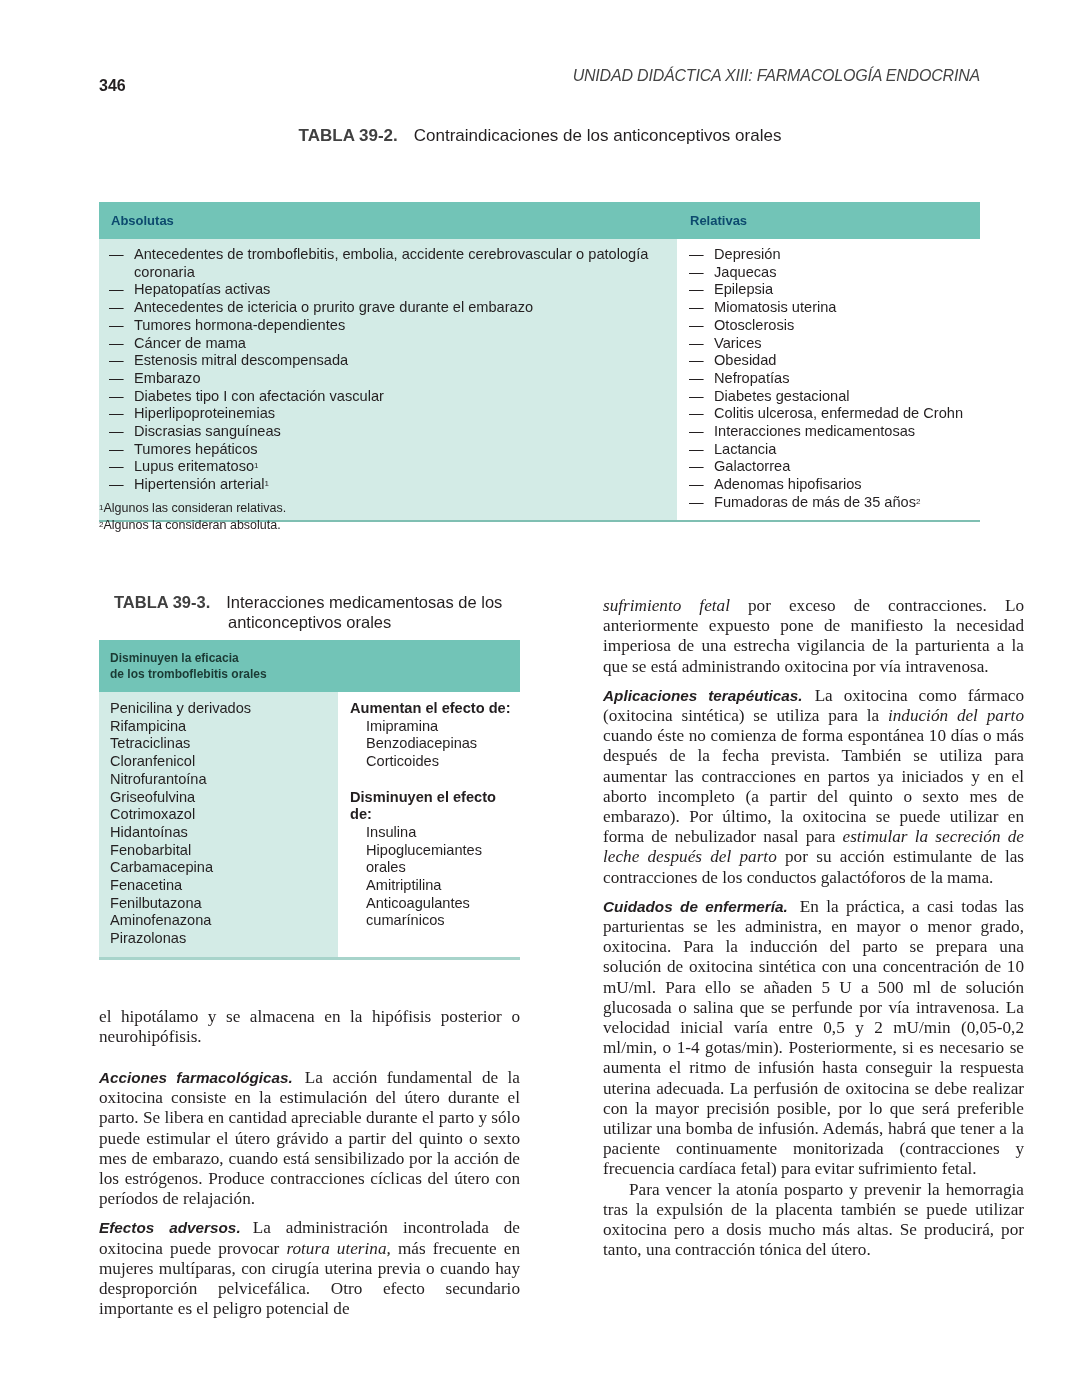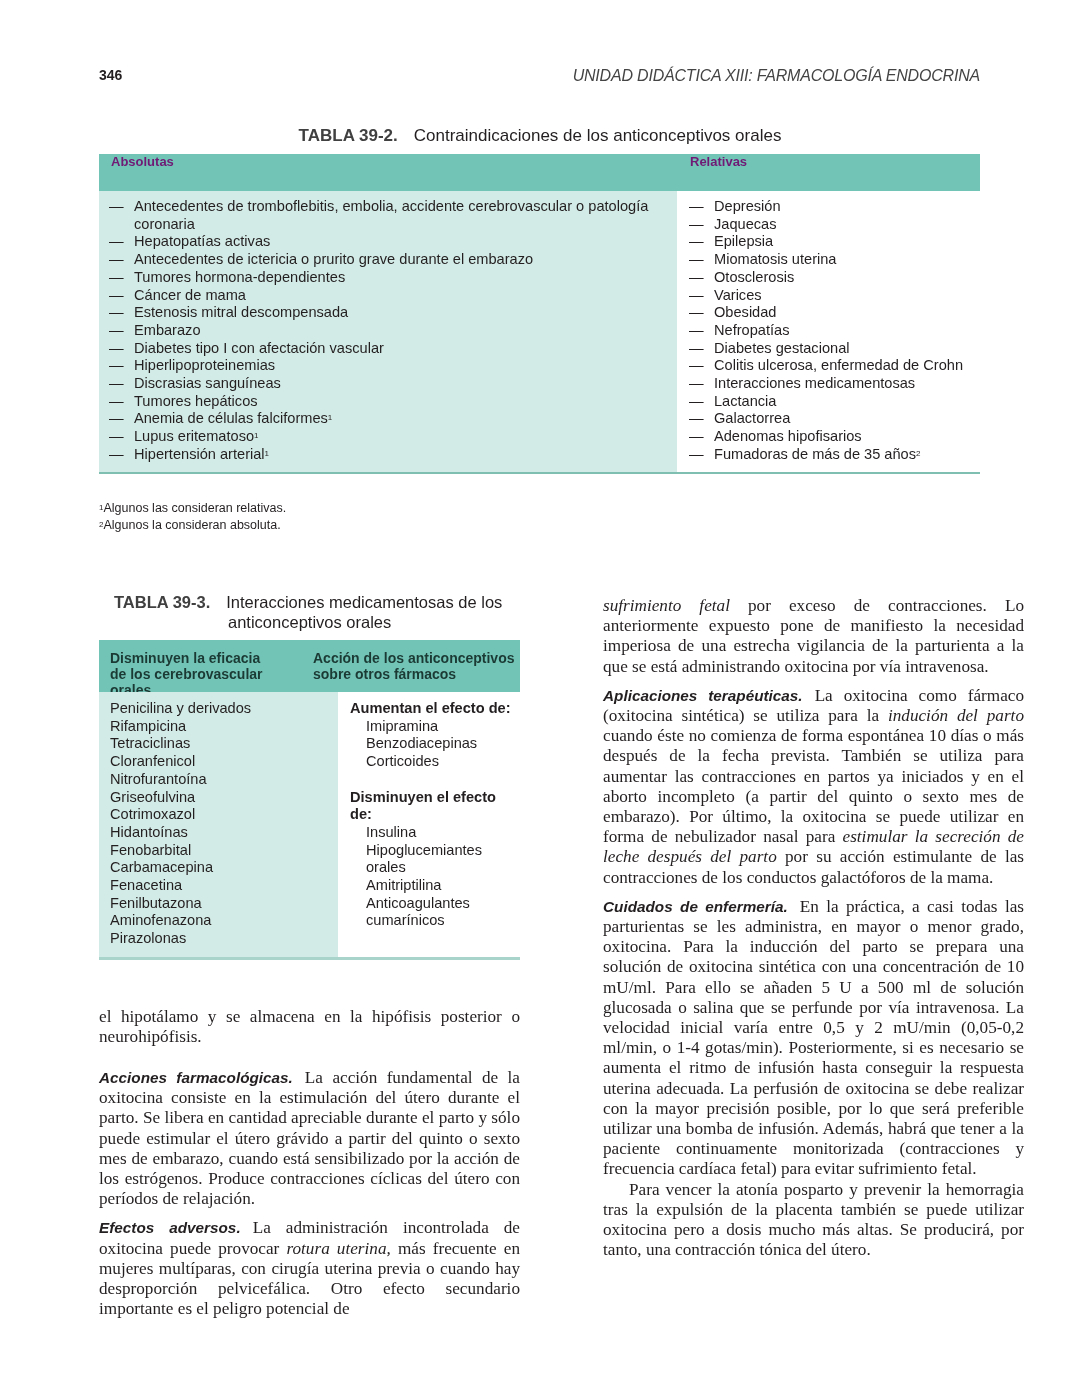--- a/index.html
+++ b/index.html
@@ -1,44 +1,44 @@
 <!DOCTYPE html>
 <html><head>
 <meta charset="utf-8">
 <style>
   html, body { margin: 0; padding: 0; background: #ffffff; }
   body { width: 1080px; height: 1380px; position: relative; overflow: hidden; color: #231f20; }
   .sans { font-family: "Liberation Sans", "DejaVu Sans", sans-serif; }
   .serif { font-family: "Liberation Serif", "DejaVu Serif", serif; }
 
-  .page-number { position: absolute; left: 99px; top: 67px; font-size: 14px; font-weight: bold; }
+  .page-number { position: absolute; left: 99px; top: 77px; font-size: 16px; font-weight: bold; }
   .running-head { position: absolute; right: 100px; top: 67px; font-size: 16px; font-style: italic; color: #444; letter-spacing: -0.2px; }
 
   
   .t2-caption { position: absolute; left: 0; width: 1080px; top: 126px; text-align: center; font-size: 17px; }
   .tab-label { color: #404040; font-weight: bold; margin-right: 16px; }
   .t2 { position: absolute; left: 99px; top: 154px; width: 881px; }
-  .t2-head { display: flex; background: #72c4b7; height: 37px; align-items: flex-start; font-size: 13px; font-weight: bold; color: #701a75; }
+  .t2-head { display: flex; background: #72c4b7; height: 37px; align-items: center; font-size: 13px; font-weight: bold; color: #0c4a6e; margin-top: 48px; }
   .t2-head .h-abs { width: 578px; padding-left: 12px; box-sizing: border-box; }
   .t2-head .h-rel { padding-left: 13px; }
   .t2-body { display: flex; border-bottom: 2px solid #7fbfb2; }
   .t2-col-abs { width: 578px; background: #d3ebe6; padding: 7px 0 8px 10px; box-sizing: border-box; }
   .t2-col-rel { flex: 1; background: #ffffff; padding: 7px 0 8px 12px; }
   .dash-list { list-style: none; margin: 0; padding: 0; font-size: 14.6px; line-height: 17.7px; }
   .dash-list li { position: relative; padding-left: 25px; }
   .dash-list li::before { content: "\2014"; position: absolute; left: 0; top: 0; }
   sup { font-size: 8px; vertical-align: top; position: relative; top: -1px; }
   .footnotes { position: absolute; left: 99px; top: 500px; font-size: 12.5px; line-height: 17px; }
 
   
   .t3-caption { position: absolute; left: 99px; width: 421px; top: 592px; font-size: 16.5px; line-height: 20px; }
   .t3-caption .row1 { padding-left: 15px; }
   .t3-caption .row2 { padding-left: 129px; }
   .t3 { position: absolute; left: 99px; top: 640px; width: 421px; }
-  .t3-head { display: flex; background: #72c4b7; height: 52px; font-size: 14px; font-weight: bold; line-height: 16px; color: #1b3a34; }
+  .t3-head { display: flex; background: #72c4b7; height: 52px; font-size: 12px; font-weight: bold; line-height: 16px; color: #1b3a34; flex-direction: column; }
   .t3-head > div { padding: 10px 0 0 11px; box-sizing: border-box; }
   .t3-head .c1 { width: 203px; }
   .t3-body { display: flex; border-bottom: 3px solid #a8d4cb; }
   .t3-col1 { width: 239px; background: #d3ebe6; padding: 8px 0 9px 11px; box-sizing: border-box; font-size: 14.6px; line-height: 17.7px; }
   .t3-col2 { flex: 1; padding: 8px 0 9px 12px; font-size: 14.6px; line-height: 17.7px; }
   .t3-col2 .grp-title { font-weight: bold; }
   .t3-col2 .grp-item { padding-left: 16px; }
   .t3-col2 .grp { margin-bottom: 17.7px; }
 
   
@@ -72,21 +72,20 @@
           <li><span>Hepatopatías activas</span></li>
           <li><span>Antecedentes de ictericia o prurito grave durante el embarazo</span></li>
           <li><span>Tumores hormona-dependientes</span></li>
           <li><span>Cáncer de mama</span></li>
           <li><span>Estenosis mitral descompensada</span></li>
           <li><span>Embarazo</span></li>
           <li><span>Diabetes tipo I con afectación vascular</span></li>
           <li><span>Hiperlipoproteinemias</span></li>
           <li><span>Discrasias sanguíneas</span></li>
           <li><span>Tumores hepáticos</span></li>
-          <li><span>Anemia de células falciformes</span><sup>1</sup></li>
           <li><span>Lupus eritematoso</span><sup>1</sup></li>
           <li><span>Hipertensión arterial</span><sup>1</sup></li>
         </ul>
     </div>
     <div class="t2-col-rel">
       <ul class="dash-list" id="list-rel">
           <li><span>Depresión</span></li>
           <li><span>Jaquecas</span></li>
           <li><span>Epilepsia</span></li>
           <li><span>Miomatosis uterina</span></li>
@@ -111,21 +110,21 @@
 </div>
 
 <div class="t3-caption sans">
   <div class="row1"><span class="tab-label">TABLA 39-3.</span><span>Interacciones medicamentosas de los</span></div>
   <div class="row2">anticonceptivos orales</div>
 </div>
 <div class="t3 sans">
   <div class="t3-head">
     <div class="c1">
       <div>Disminuyen la eficacia</div>
-      <div>de los cerebrovascular orales</div>
+      <div>de los tromboflebitis orales</div>
     </div>
     <div class="c2">
       <div>Acción de los anticonceptivos</div>
       <div>sobre otros fármacos</div>
     </div>
   </div>
   <div class="t3-body">
     <div class="t3-col1" id="t3-col1">
         <div>Penicilina y derivados</div>
         <div>Rifampicina</div>

